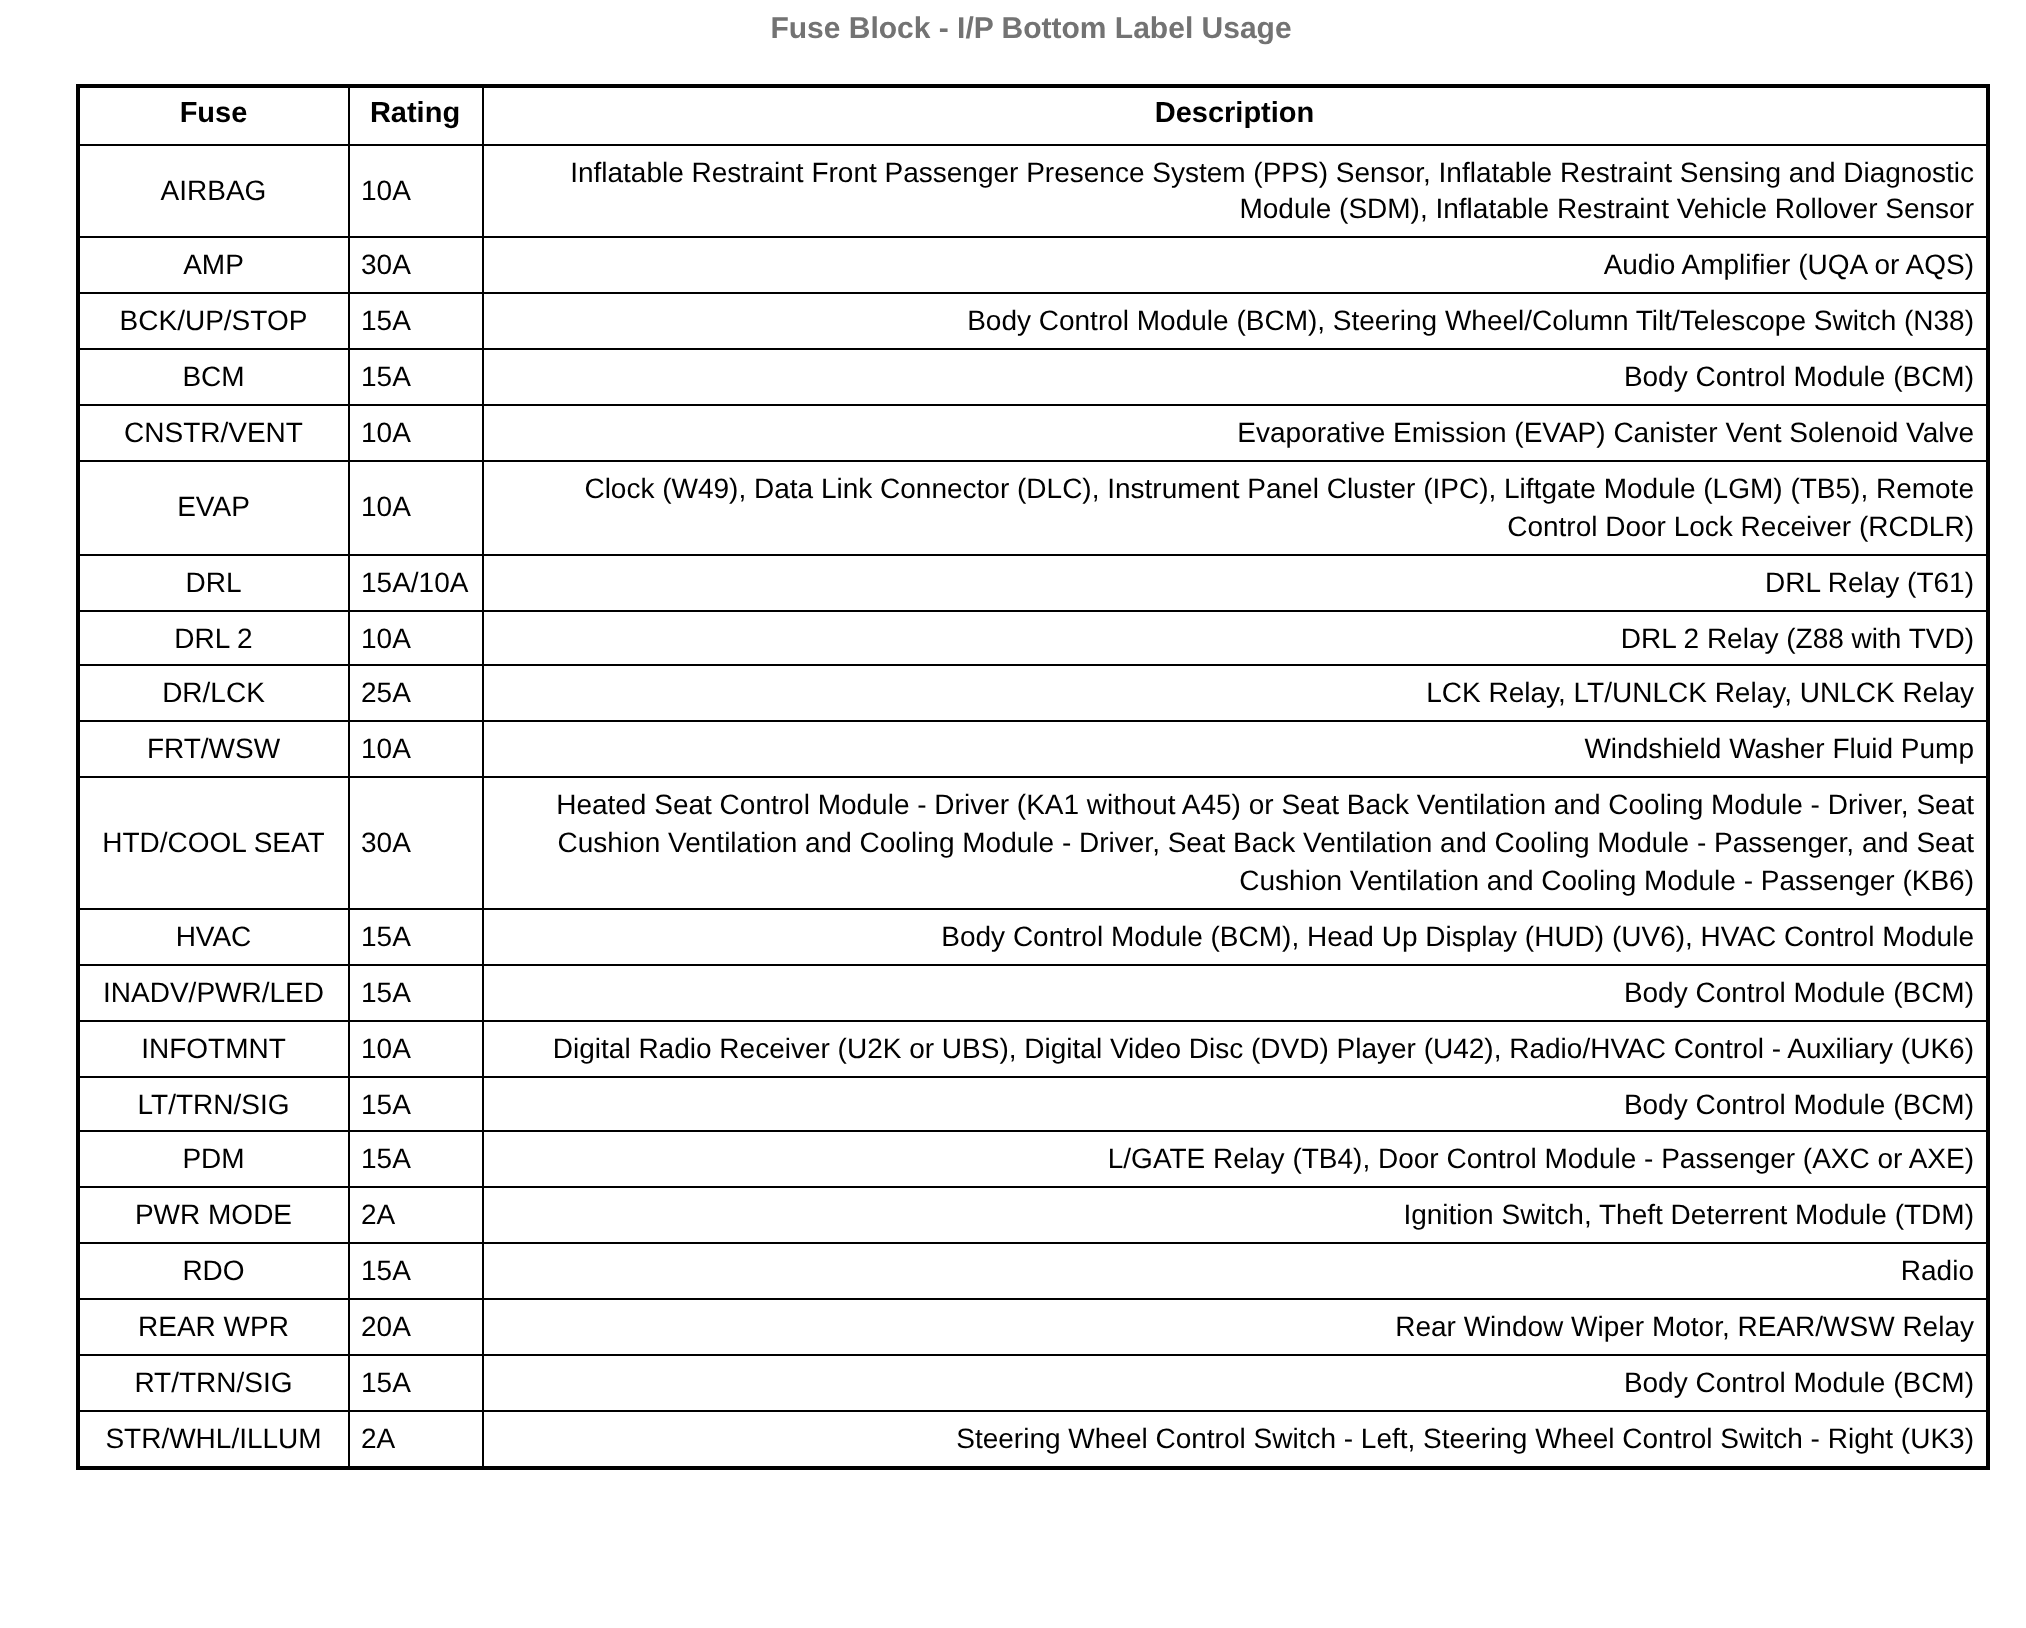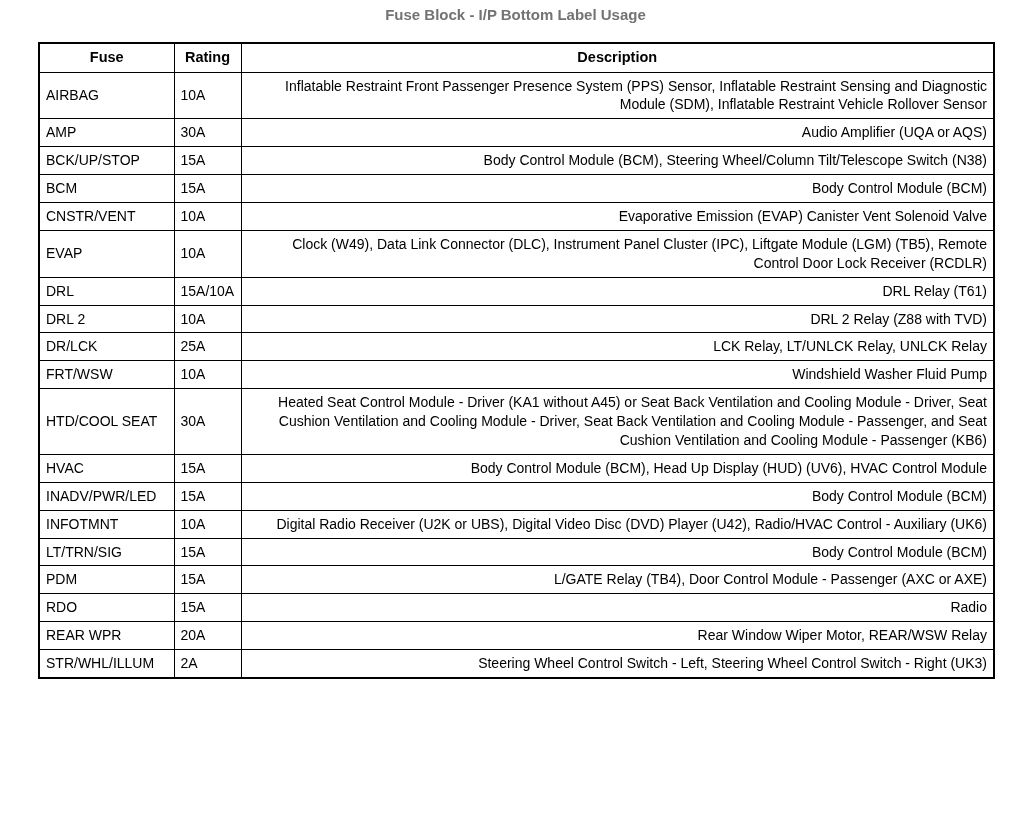--- a/index.html
+++ b/index.html
@@ -39,21 +39,21 @@
     vertical-align: middle;
     padding: 4px 6px;
     overflow-wrap: break-word;
   }
   table.fuse-table thead th {
     font-weight: bold;
     text-align: center;
     font-size: 14.5px;
     padding: 4px 6px;
   }
-  td.cell-fuse   { text-align: left; }
+  td.cell-fuse   { text-align: center; }
   td.cell-rating { text-align: left; }
   td.cell-desc   { text-align: right; }
 </style>
 </head>
 <body>
 
 <div class="page">
   <div class="title">Fuse Block - I/P Bottom Label Usage</div>
 
   <table class="fuse-table">
@@ -144,28 +144,38 @@
           <td class="cell-fuse">LT/TRN/SIG</td>
           <td class="cell-rating">15A</td>
           <td class="cell-desc">Body Control Module (BCM)</td>
         </tr>
         <tr>
           <td class="cell-fuse">PDM</td>
           <td class="cell-rating">15A</td>
           <td class="cell-desc">L/GATE Relay (TB4), Door Control Module - Passenger (AXC or AXE)</td>
         </tr>
         <tr>
+          <td class="cell-fuse">PWR MODE</td>
+          <td class="cell-rating">2A</td>
+          <td class="cell-desc">Ignition Switch, Theft Deterrent Module (TDM)</td>
+        </tr>
+        <tr>
           <td class="cell-fuse">RDO</td>
           <td class="cell-rating">15A</td>
           <td class="cell-desc">Radio</td>
         </tr>
         <tr>
           <td class="cell-fuse">REAR WPR</td>
           <td class="cell-rating">20A</td>
           <td class="cell-desc">Rear Window Wiper Motor, REAR/WSW Relay</td>
+        </tr>
+        <tr>
+          <td class="cell-fuse">RT/TRN/SIG</td>
+          <td class="cell-rating">15A</td>
+          <td class="cell-desc">Body Control Module (BCM)</td>
         </tr>
         <tr>
           <td class="cell-fuse">STR/WHL/ILLUM</td>
           <td class="cell-rating">2A</td>
           <td class="cell-desc">Steering Wheel Control Switch - Left, Steering Wheel Control Switch - Right (UK3)</td>
         </tr>
       </tbody>
   </table>
 </div>
 

